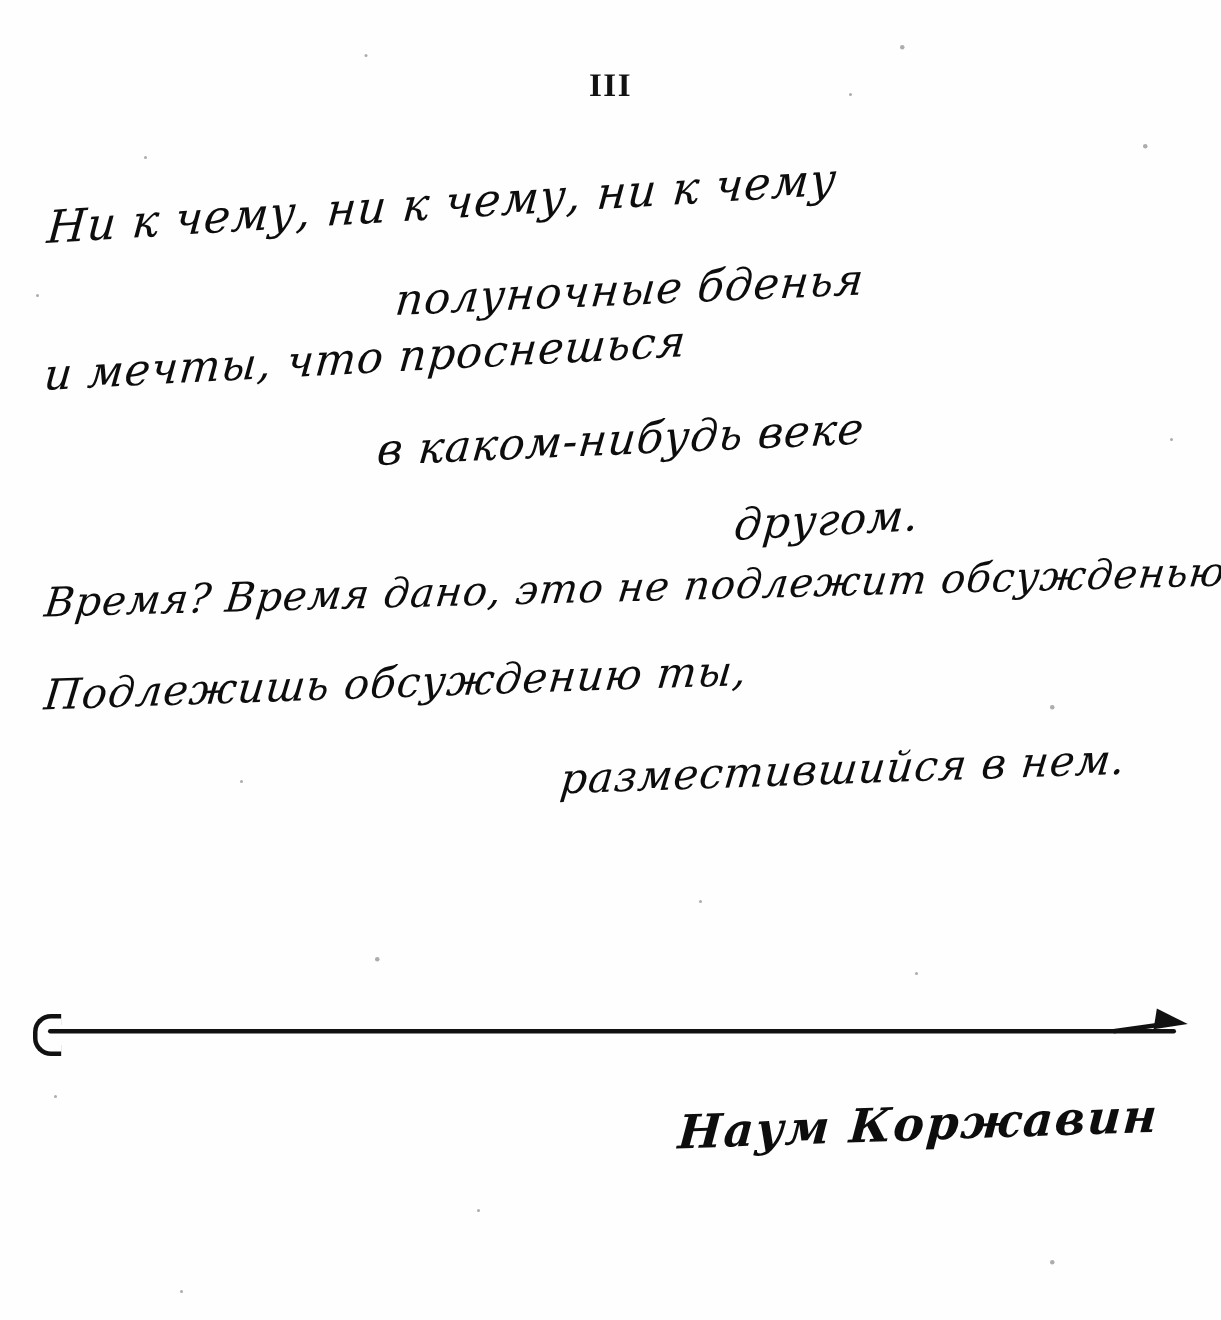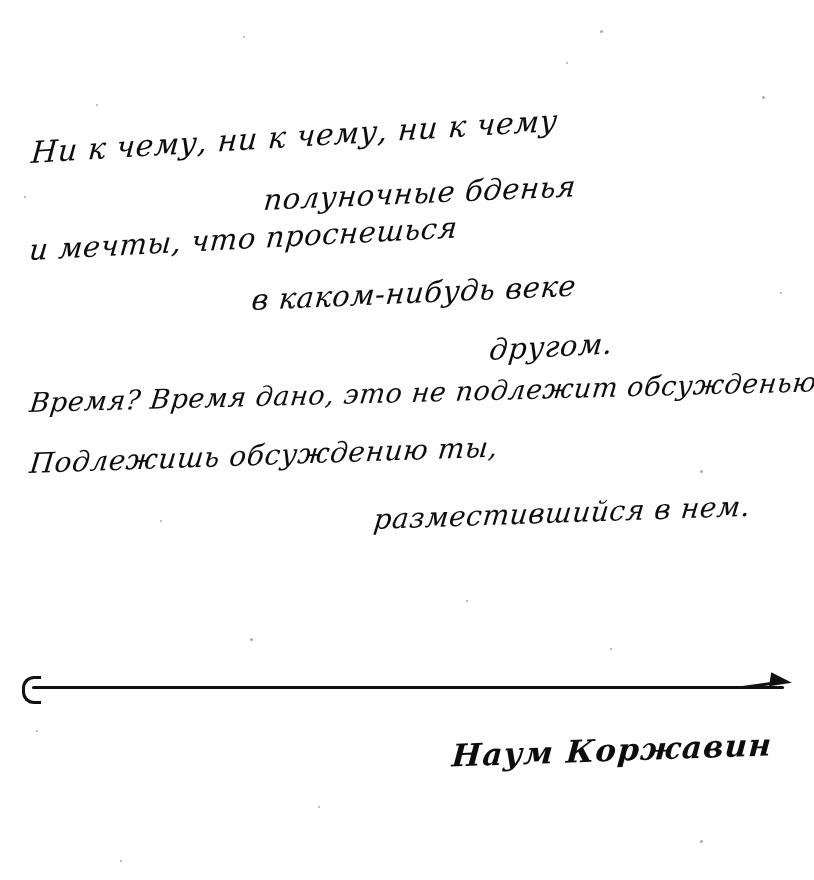--- a/index.html
+++ b/index.html
@@ -145,20 +145,21 @@
   <div class="speckle" style="left:700px;top:470px;width:3px;height:3px;"></div>
   <div class="speckle" style="left:160px;top:520px;width:2px;height:2px;"></div>
   <div class="speckle" style="left:466px;top:600px;width:2px;height:2px;"></div>
   <div class="speckle" style="left:250px;top:638px;width:3px;height:3px;"></div>
   <div class="speckle" style="left:610px;top:648px;width:2px;height:2px;"></div>
   <div class="speckle" style="left:36px;top:730px;width:2px;height:2px;"></div>
   <div class="speckle" style="left:318px;top:806px;width:2px;height:2px;"></div>
   <div class="speckle" style="left:700px;top:840px;width:3px;height:3px;"></div>
   <div class="speckle" style="left:120px;top:860px;width:2px;height:2px;"></div>
 
+  <div class="section-number">III</div>
 
   <div class="poem">
     <div class="line hand" style="left:30px;top:10px;font-size:30px;transform:rotate(-3.5deg) skewX(-8deg);">Ни к чему, ни к чему, ни к чему</div>
     <div class="line hand" style="left:262px;top:58px;font-size:29px;transform:rotate(-2.5deg) skewX(-8deg);">полуночные бденья</div>
     <div class="line hand" style="left:28px;top:108px;font-size:29px;transform:rotate(-3deg) skewX(-8deg);">и мечты, что проснешься</div>
     <div class="line hand" style="left:250px;top:158px;font-size:29px;transform:rotate(-2.5deg) skewX(-8deg);">в каком-нибудь веке</div>
     <div class="line hand" style="left:488px;top:208px;font-size:29px;transform:rotate(-3deg) skewX(-8deg);">другом.</div>
     <div class="line hand" style="left:28px;top:262px;font-size:27px;transform:rotate(-1.5deg) skewX(-8deg);">Время? Время дано, это не подлежит обсужденью.</div>
     <div class="line hand" style="left:28px;top:322px;font-size:28px;transform:rotate(-2deg) skewX(-8deg);">Подлежишь обсуждению ты,</div>
     <div class="line hand" style="left:372px;top:378px;font-size:28px;transform:rotate(-2deg) skewX(-8deg);">разместившийся в нем.</div>

